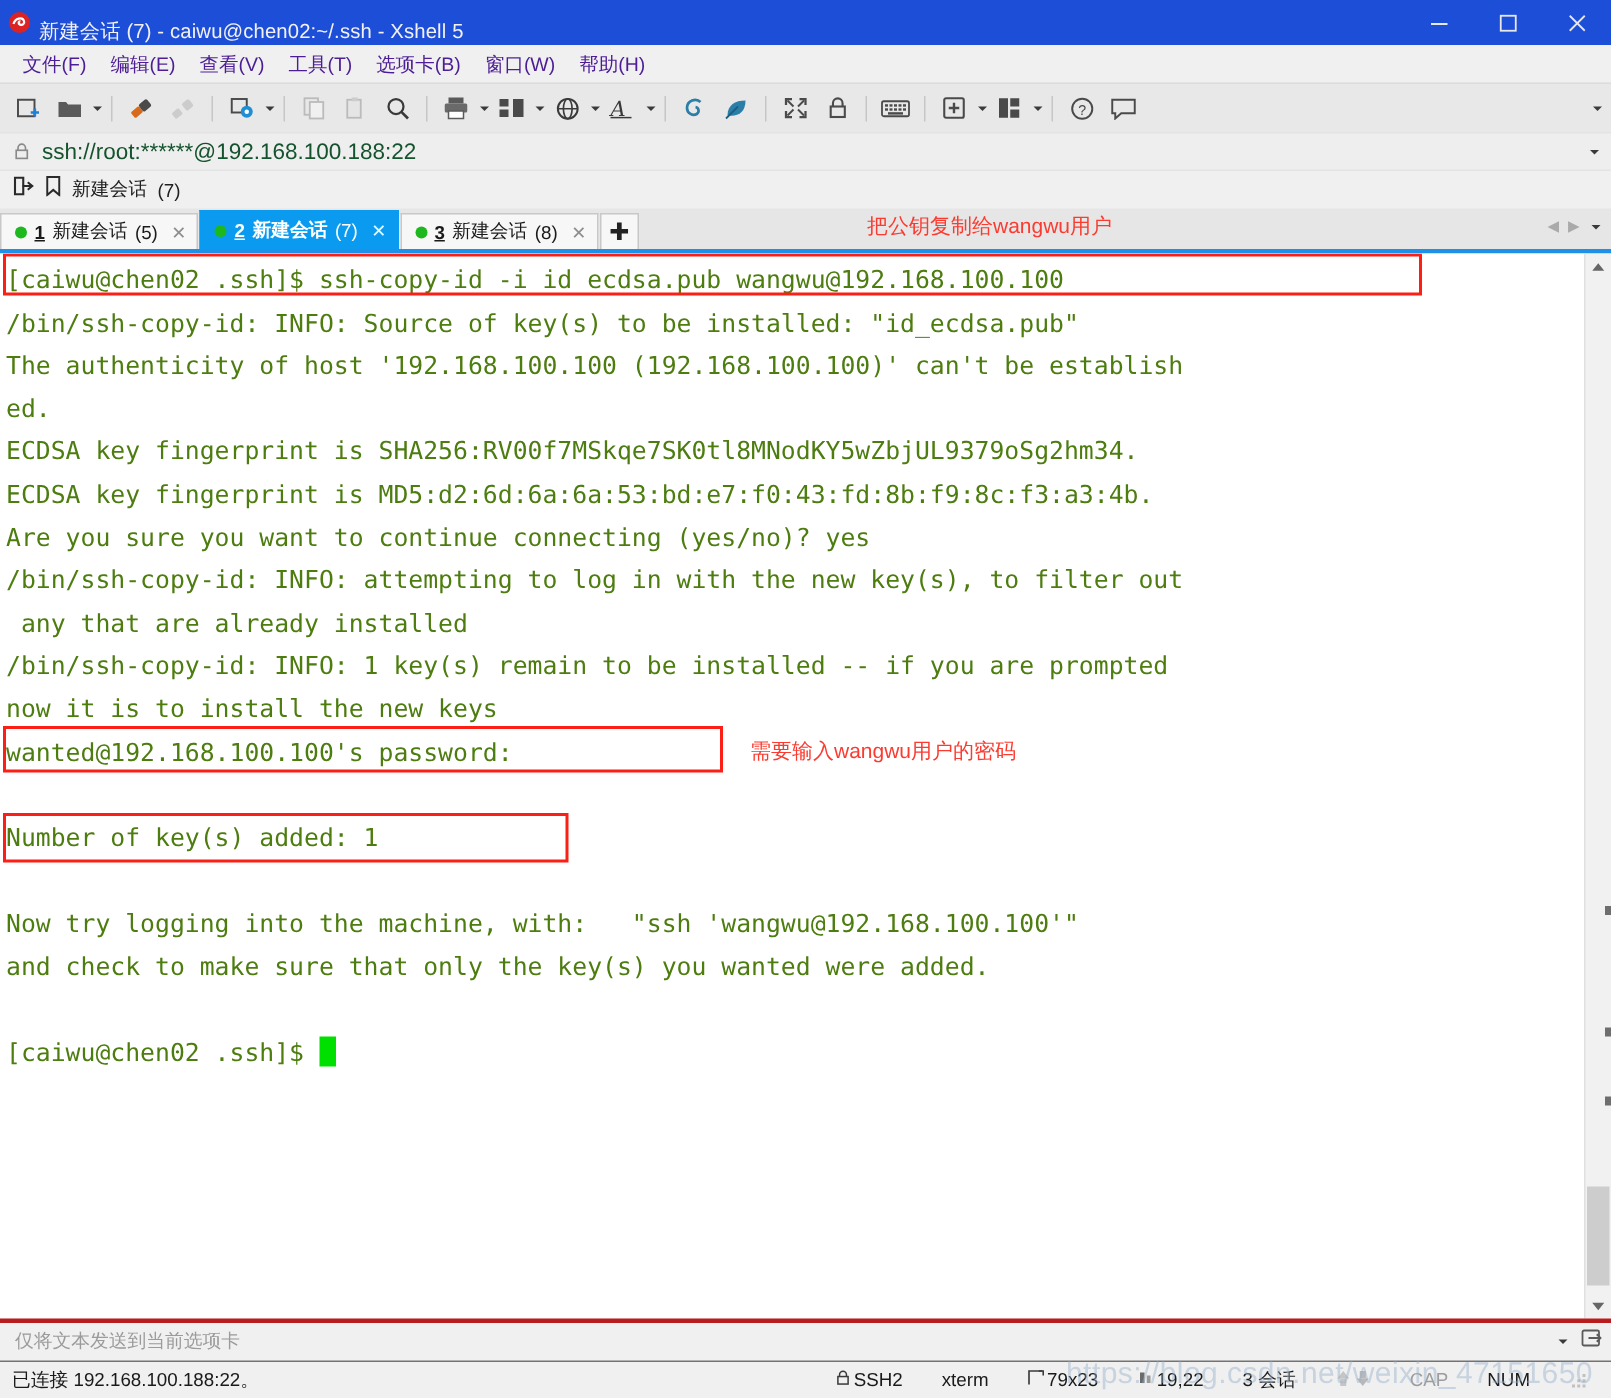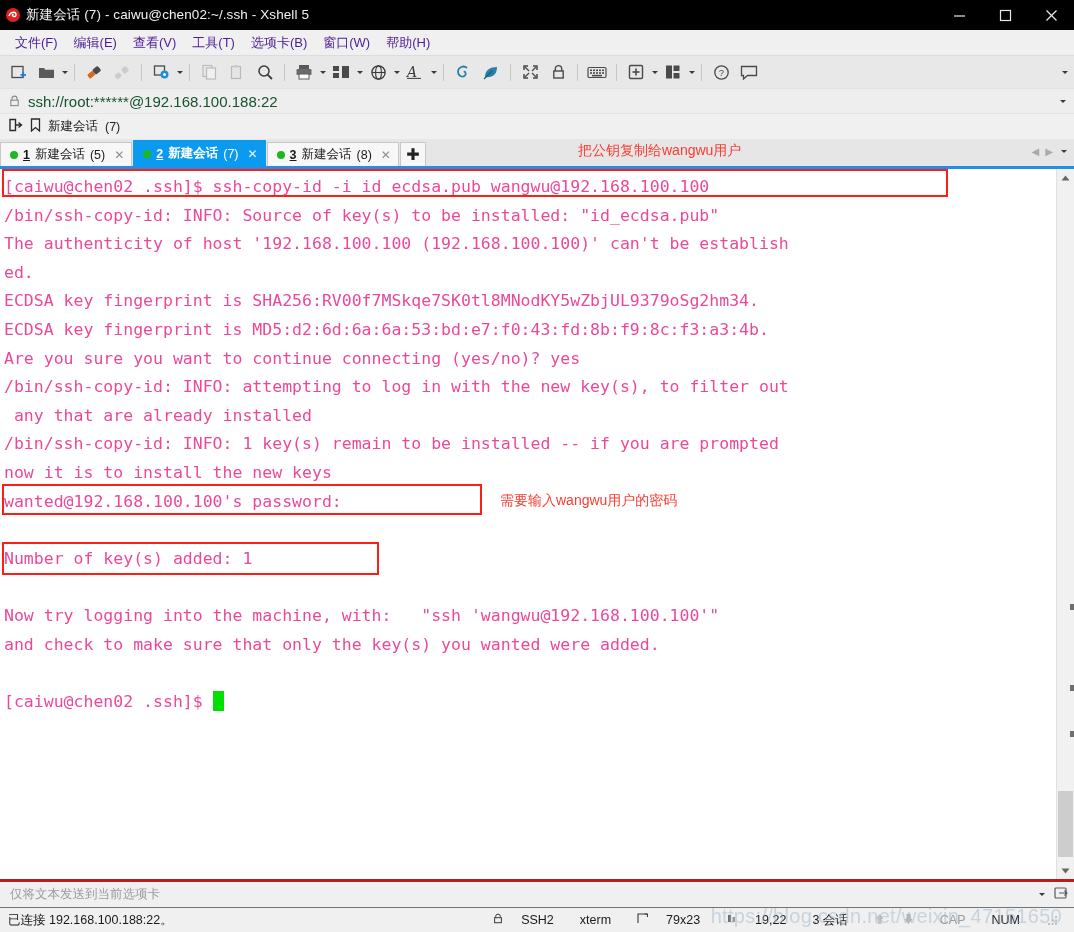--- a/index.html
+++ b/index.html
@@ -5,21 +5,21 @@
   html,body{margin:0;padding:0;}
   body{
     width:1074px;height:932px;overflow:hidden;
     font-family:"Liberation Sans","DejaVu Sans",sans-serif;
     background:#f0f0f0;
     -webkit-font-smoothing:antialiased;
   }
   .app{width:1074px;height:932px;position:relative;display:flex;flex-direction:column;background:#f0f0f0;}
 
   
-  .titlebar{height:30px;background:#000000;display:flex;align-items:center;flex:0 0 30px;}
+  .titlebar{height:30px;background:#1d4ed8;display:flex;align-items:flex-end;flex:0 0 30px;}
   .tb-icon{width:26px;height:30px;display:flex;align-items:center;justify-content:center;}
   .tb-title{color:#f2f2f2;font-size:13.5px;white-space:nowrap;letter-spacing:.1px;}
   .tb-spacer{flex:1;}
   .tb-btn{width:46px;height:30px;display:flex;align-items:center;justify-content:center;color:#e8e8e8;}
   .tb-btn svg{display:block;}
 
   
   .menubar{height:25px;background:#f0f0f0;display:flex;align-items:center;padding-left:7px;flex:0 0 25px;
            border-bottom:0px solid #e0e0e0;}
   .menu-item{font-size:13px;color:#4c1d95;padding:3px 8px;white-space:nowrap;}
@@ -59,21 +59,21 @@
   .tab-add{height:24px;width:26px;display:flex;align-items:center;justify-content:center;background:#f7f7f7;
            border:1px solid #c8c8c8;border-bottom:none;font-size:16px;color:#222;box-sizing:border-box;}
   .tab-note{position:absolute;left:578px;top:3px;color:#fb3b30;font-size:14px;white-space:nowrap;}
   .tab-navs{position:absolute;right:6px;bottom:3px;display:flex;align-items:center;gap:6px;}
   .tnav{color:#aaa;font-size:10px;}
 
   
   .term-wrap{flex:1 1 auto;display:flex;background:#ffffff;border-top:3px solid #1e90e8;min-height:0;position:relative;}
   .term{flex:1 1 auto;position:relative;background:#fff;overflow:hidden;padding:4px 0 0 4px;}
   .term pre{margin:0;font-family:"DejaVu Sans Mono","Liberation Mono",monospace;
-            font-size:16.5px;line-height:28.6px;color:#ec4899;white-space:pre;letter-spacing:0px;}
+            font-size:16.5px;line-height:28.6px;color:#4d7c0f;white-space:pre;letter-spacing:0px;}
   .cursor{display:inline-block;width:11px;height:20px;background:#00e000;vertical-align:-4px;}
   .hl{position:absolute;border:2px solid #fb1f15;box-sizing:border-box;pointer-events:none;}
   .note{position:absolute;color:#fb3b30;font-size:14px;white-space:nowrap;}
 
   
   .vscroll{width:17px;flex:0 0 17px;background:#f1f1f1;border-left:1px solid #e0e0e0;position:relative;}
   .vs-arrow{height:17px;display:flex;align-items:center;justify-content:center;color:#606060;font-size:9px;}
   .vs-arrow.bottom{position:absolute;bottom:0;left:0;right:0;}
   .vs-thumb{position:absolute;left:1px;right:1px;height:66px;bottom:22px;background:#cdcdcd;}
   .vs-marks{position:absolute;left:0;right:0;top:0;bottom:0;}
@@ -83,21 +83,21 @@
   .sendbar{height:25px;background:#f0f0f0;display:flex;align-items:center;flex:0 0 25px;position:relative;
            border-top:3px solid #b91c1c;}
   .sendbar .ph{font-size:12.5px;color:#9b9b9b;padding-left:10px;}
   .sendbar .right{position:absolute;right:4px;top:0;height:25px;display:flex;align-items:center;gap:8px;}
 
   
   .statusbar{height:24px;background:#f0f0f0;display:flex;align-items:center;flex:0 0 24px;position:relative;
              border-top:1px solid #737373;font-size:12.5px;color:#1a1a1a;}
   .sb-left{padding-left:8px;white-space:nowrap;}
   .sb-right{position:absolute;right:0;top:0;height:24px;display:flex;align-items:center;gap:0px;}
-  .sb-cell{display:flex;align-items:center;gap:18px;padding:0 13px;white-space:nowrap;}
+  .sb-cell{display:flex;align-items:center;gap:2px;padding:0 13px;white-space:nowrap;}
   .sb-cell.muted{color:#9d9d9d;}
   .grip{width:12px;height:12px;margin-right:3px;opacity:.45;}
   .watermark{position:absolute;right:12px;top:-3px;font-size:20px;color:rgba(150,175,205,.45);
              white-space:nowrap;pointer-events:none;letter-spacing:.3px;}
 </style>
 </head>
 <body>
 
 <div class="app">
 

